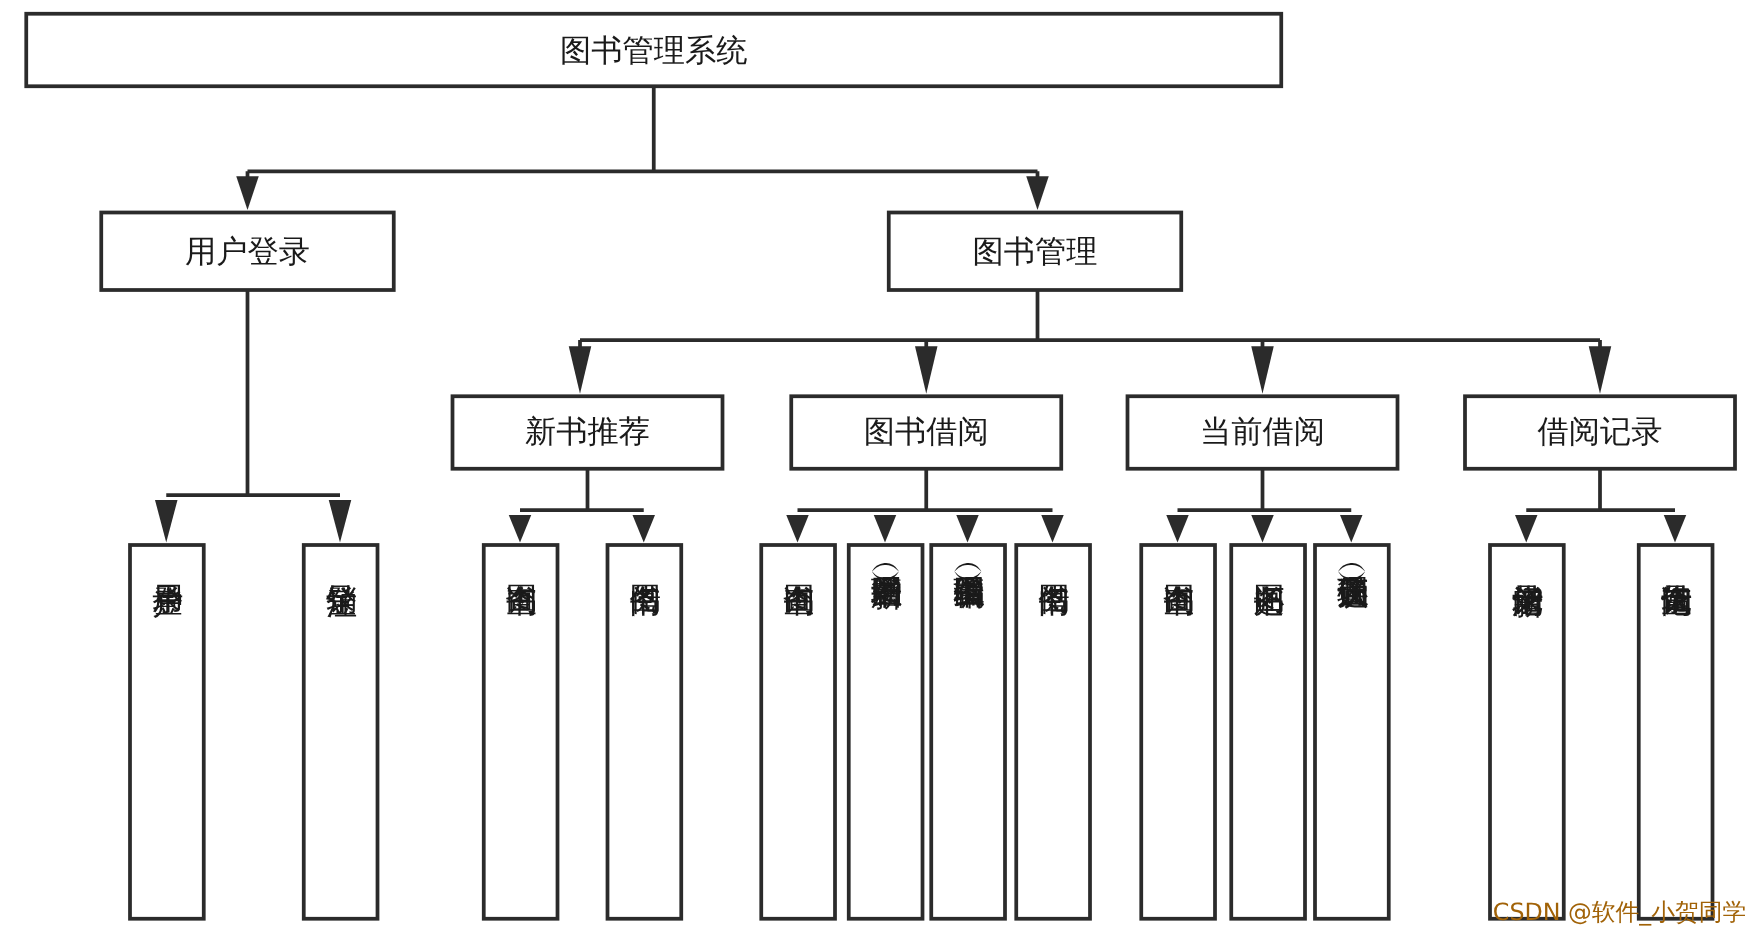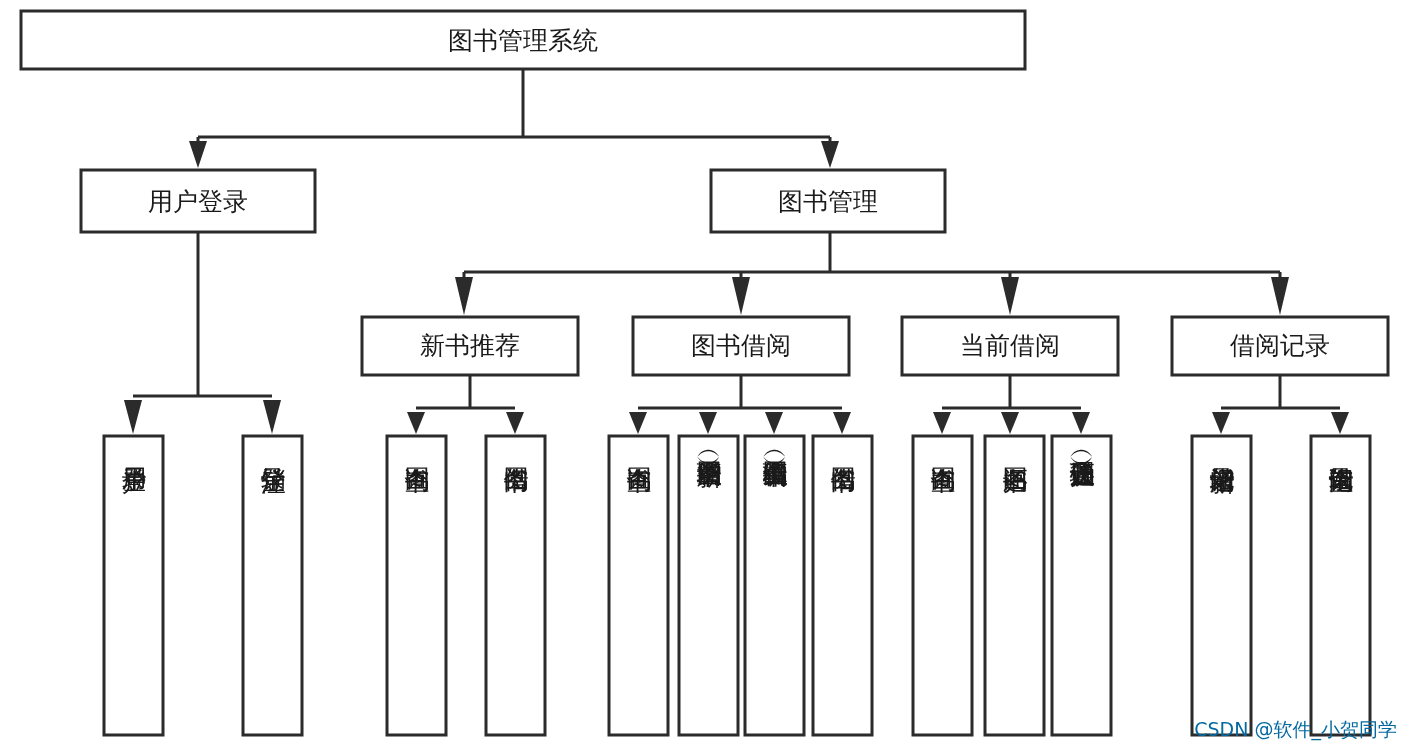--- a/index.html
+++ b/index.html
@@ -78,21 +78,21 @@
     justify-content: center;
     width: 100%;
     height: 100%;
   }
   #watermark {
     position: absolute;
     right: 8px;
     bottom: 4px;
     font-family: "DejaVu Sans", "Liberation Sans", sans-serif;
     font-size: 19px;
-    color: #0369a1;
+    color: #a16207;
     white-space: nowrap;
     pointer-events: none;
     user-select: none;
   }
 </style>
 </head>
 <body>
 
 <div id="diagram-root">
 

